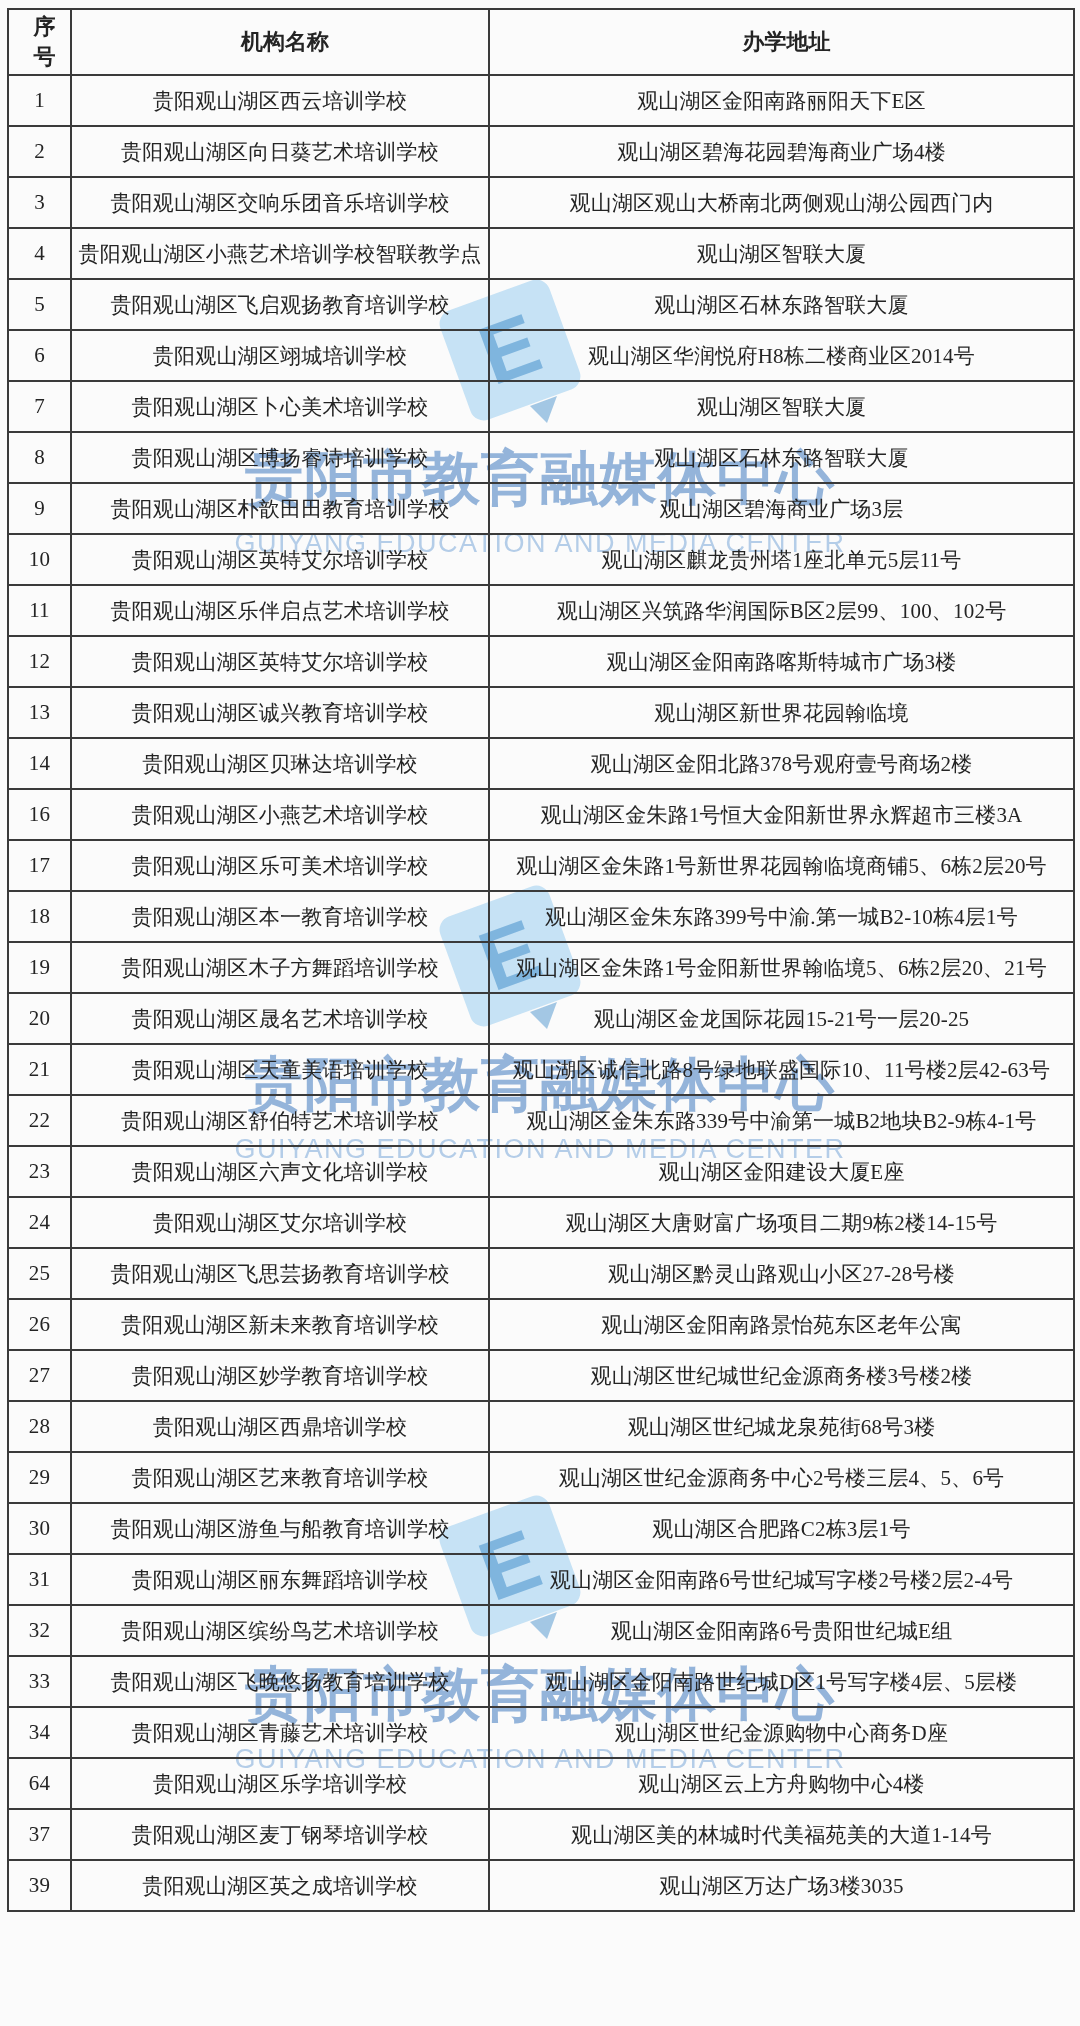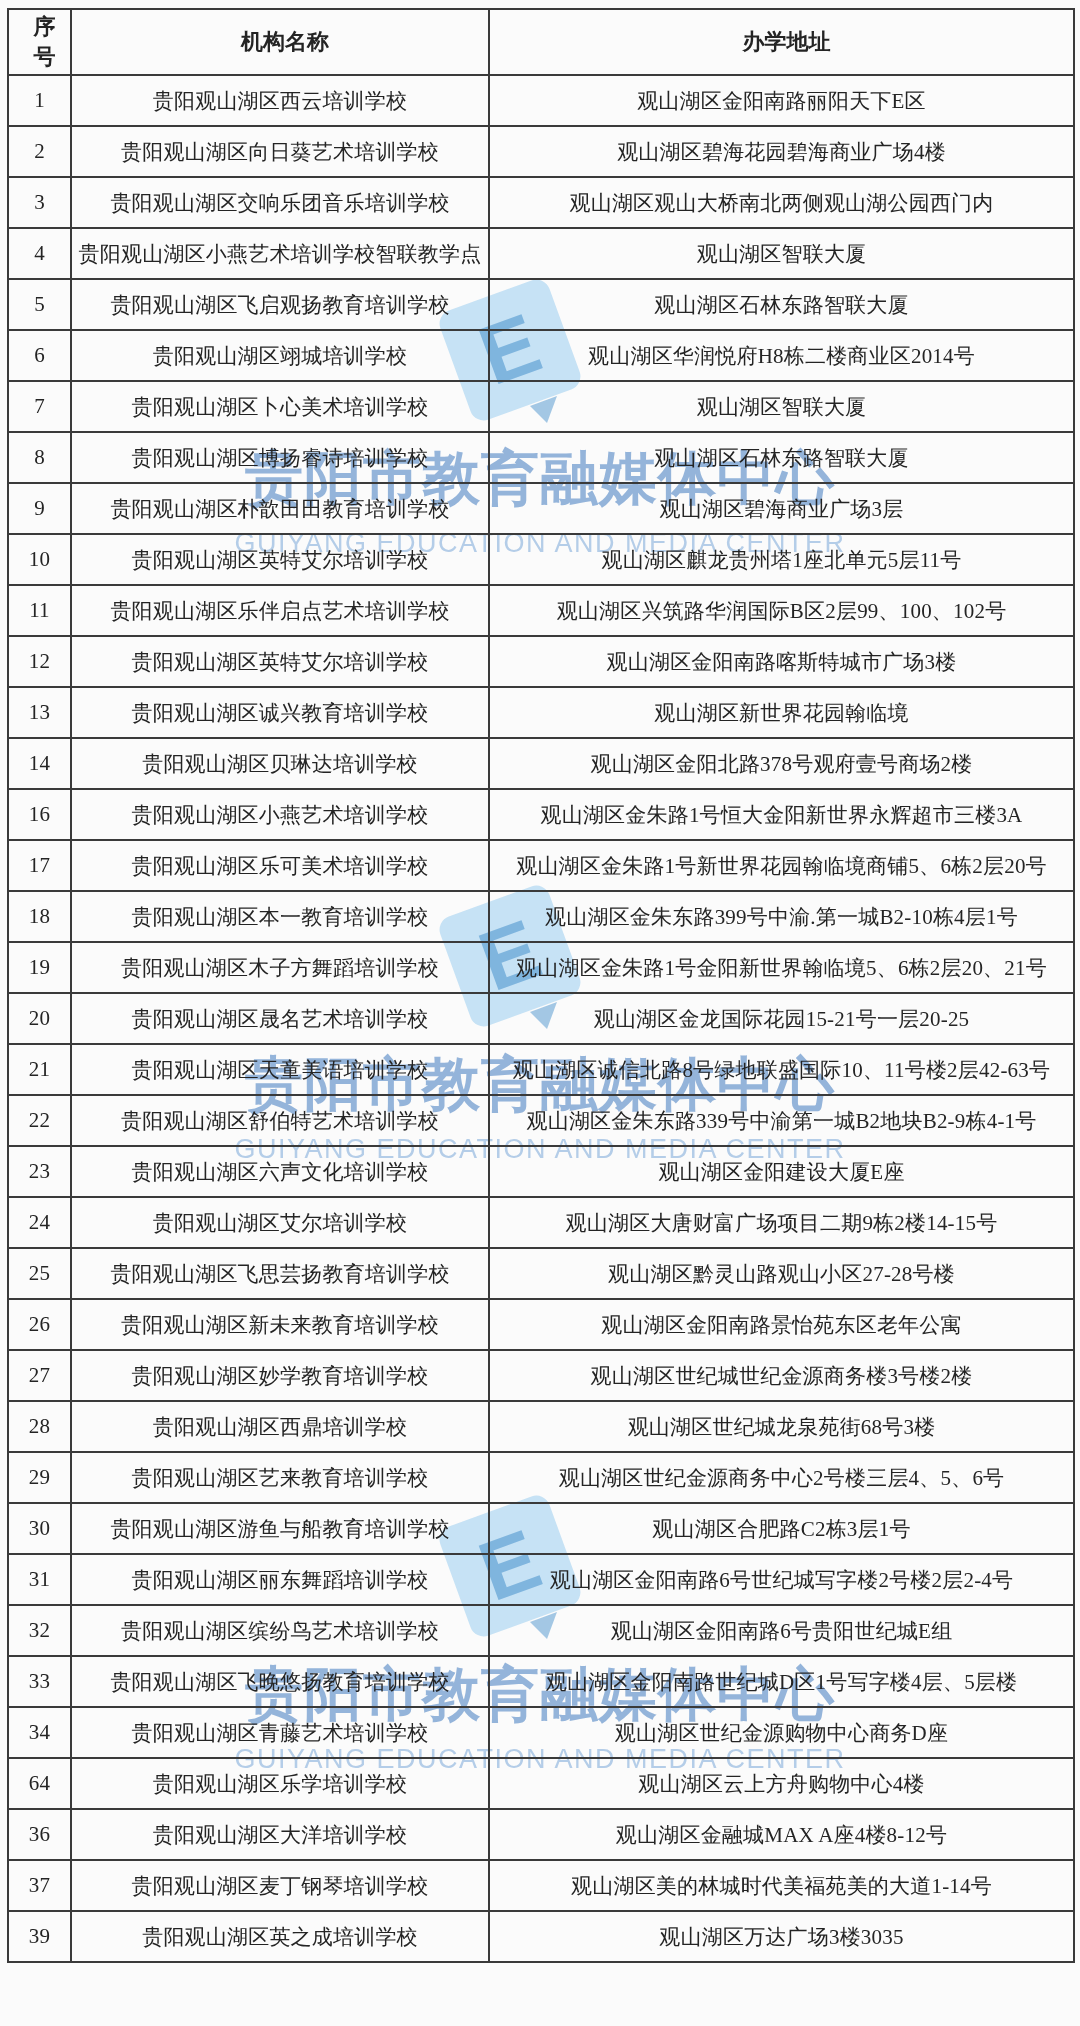--- a/index.html
+++ b/index.html
@@ -302,25 +302,20 @@
         <td class="no-cell">34</td>
         <td>贵阳观山湖区青藤艺术培训学校</td>
         <td>观山湖区世纪金源购物中心商务D座</td>
       </tr>
       <tr>
         <td class="no-cell">64</td>
         <td>贵阳观山湖区乐学培训学校</td>
         <td>观山湖区云上方舟购物中心4楼</td>
       </tr>
       <tr>
-        <td class="no-cell">36</td>
-        <td>贵阳观山湖区大洋培训学校</td>
-        <td>观山湖区金融城MAX A座4楼8-12号</td>
-      </tr>
-      <tr>
         <td class="no-cell">37</td>
         <td>贵阳观山湖区麦丁钢琴培训学校</td>
         <td>观山湖区美的林城时代美福苑美的大道1-14号</td>
       </tr>
       <tr>
         <td class="no-cell">39</td>
         <td>贵阳观山湖区英之成培训学校</td>
         <td>观山湖区万达广场3楼3035</td>
       </tr>
     </tbody>

